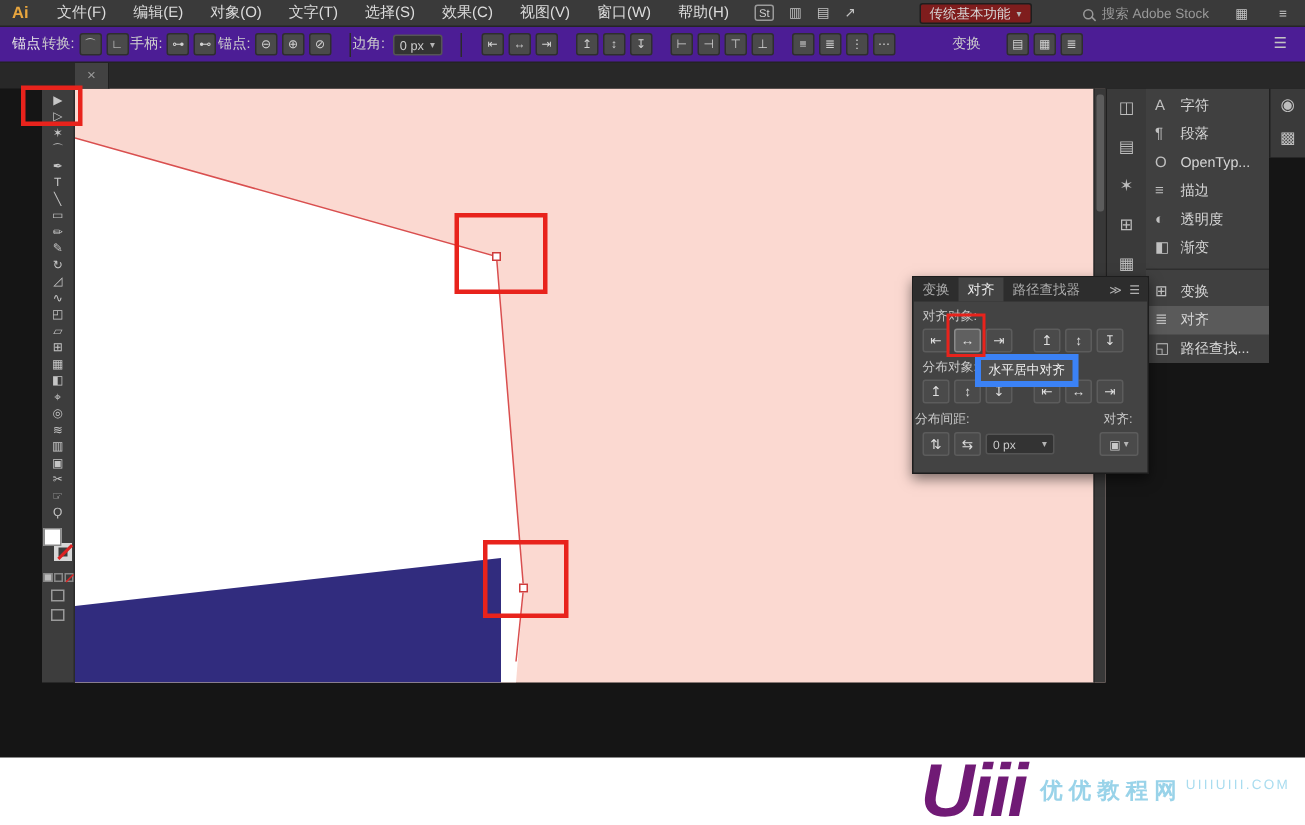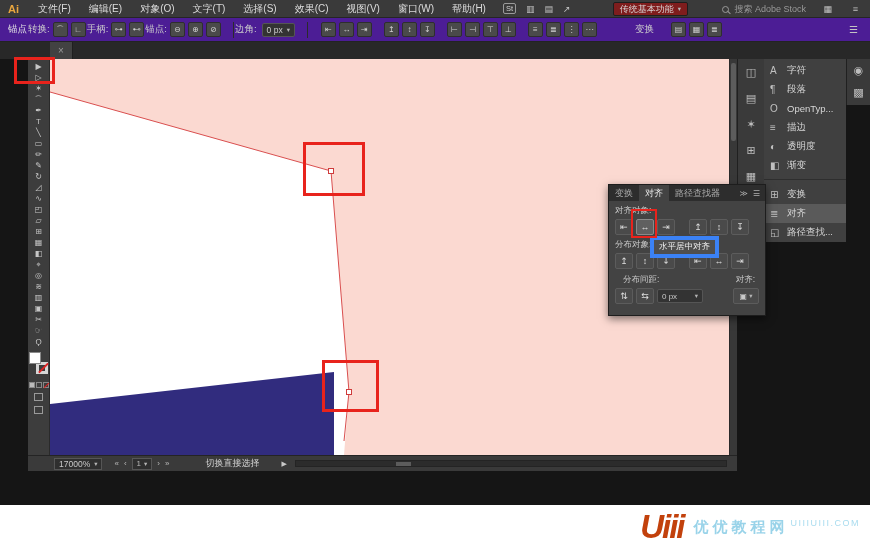--- a/index.html
+++ b/index.html
@@ -75,35 +75,35 @@
 #align-panel{position:absolute;left:608px;top:184px;width:158px;height:132px;background:#434343;border:1px solid #1d1d1d;box-shadow:0 3px 8px rgba(0,0,0,.5);z-index:20;font-size:8.5px;color:#c9c9c9}
 #ap-header{height:16px;background:#2d2d2d;display:flex;align-items:center}
 .ap-tab{padding:0 6px;height:16px;line-height:16px;font-size:9px;color:#ababab}
 .ap-tab.active{background:#434343;color:#ececec}
 #ap-header-icons{margin-left:auto;display:flex;gap:5px;padding-right:5px;font-size:8px;color:#b0b0b0}
 .ap-label{margin:4px 0 2px 6px}
 .ap-row{display:flex;gap:3px;padding-left:6px}
 .abtn{width:18px;height:16px;background:#4a4a4a;border:1px solid #5c5c5c;border-radius:2px;display:flex;align-items:center;justify-content:center;font-size:9px;color:#dedede}
 .ap-row .abtn:nth-child(3){margin-right:11px}
 #align-objects-row .abtn:nth-child(2){background:#606060;border-color:#8a8a8a}
-#ap-labels-row{display:flex;justify-content:space-between;padding:5px 10px 2px 14px}
+#ap-labels-row{display:flex;justify-content:space-between;padding:5px 10px 2px 1px}
 #ap-bottom{display:flex;align-items:center;gap:3px;padding:0 6px}
 #spacing-field{width:46px;height:14px;background:#333;border:1px solid #555;border-radius:2px;display:flex;align-items:center;justify-content:space-between;padding:0 4px;font-size:8px}
 #align-to-btn{margin-left:auto;width:26px;height:16px;background:#4a4a4a;border:1px solid #5c5c5c;border-radius:2px;display:flex;align-items:center;justify-content:center;gap:2px;font-size:8px}
 #tooltip{position:absolute;left:650px;top:236px;background:#4f4f4f;border:4px solid #3b82f6;color:#f0f0f0;font-size:8.5px;padding:1px 5px;z-index:26;white-space:nowrap}
 
 .red-box{position:absolute;border:3px solid #e8231c;z-index:30}
 #red-box-tool{left:14px;top:57px;width:41px;height:27px}
 #red-box-anchor-top{left:303px;top:142px;width:62px;height:54px}
 #red-box-anchor-bottom{left:322px;top:360px;width:57px;height:52px}
 #red-box-align{left:631px;top:209px;width:26px;height:29px;border-width:2.5px}
 
 #footer{position:absolute;left:0;top:505px;width:870px;height:45px;background:#fff;z-index:40}
 #watermark{position:absolute;right:10px;top:2px;display:flex;align-items:center;gap:10px}
-#wm-logo{font-size:33px;font-weight:bold;font-style:italic;color:#c2410c;letter-spacing:-2px;line-height:40px}
+#wm-logo{font-size:50px;font-weight:bold;font-style:italic;color:#701a75;letter-spacing:-2px;line-height:40px}
 #wm-text{display:flex;flex-direction:row;gap:2px}
 #wm-name{font-size:15px;font-weight:bold;letter-spacing:4px;color:#99d3e9}
 #wm-url{font-size:9px;letter-spacing:1.5px;color:#a9dcef}
 .dd{font-size:6.5px;color:#b5b5b5}
 </style>
 </head>
 <body>
 
 <div id="screen">
 
@@ -232,41 +232,20 @@
       <polygon points="0,345 284,313 284,396 0,396" fill="#312c7e"></polygon>
       <polyline fill="none" stroke-width="1" points="0,33 281,112 299,333 294,382" stroke="#d94f4f"></polyline>
     </svg>
     <div id="anchor-top" class="anchor"></div>
     <div id="anchor-bottom" class="anchor"></div>
   </div>
   <div id="vscroll">
       <div id="vthumb"></div>
     </div>
 
-  <div id="status-bar">
-    <span id="zoom-field">
-      <span>17000%</span>
-      <span class="dd">▾</span>
-    </span>
-    <span id="nav-cluster">
-      <span>«</span>
-      <span>‹</span>
-      <span id="artboard-field">
-        <span>1</span>
-        <span class="dd">▾</span>
-      </span>
-      <span>›</span>
-      <span>»</span>
-    </span>
-    <span id="status-hint">切换直接选择</span>
-    <span id="status-play">▶</span>
-    <span id="hscroll">
-        <span id="hthumb"></span>
-      </span>
-  </div>
 
   <div id="icon-strip">
     <span class="strip-icon">◫</span>
       <span class="strip-icon">▤</span>
       <span class="strip-icon">✶</span>
       <span class="strip-icon">⊞</span>
       <span class="strip-icon">▦</span>
       <span class="strip-icon">◨</span>
       <span class="strip-icon">▥</span>
       <span class="strip-icon">◭</span>

